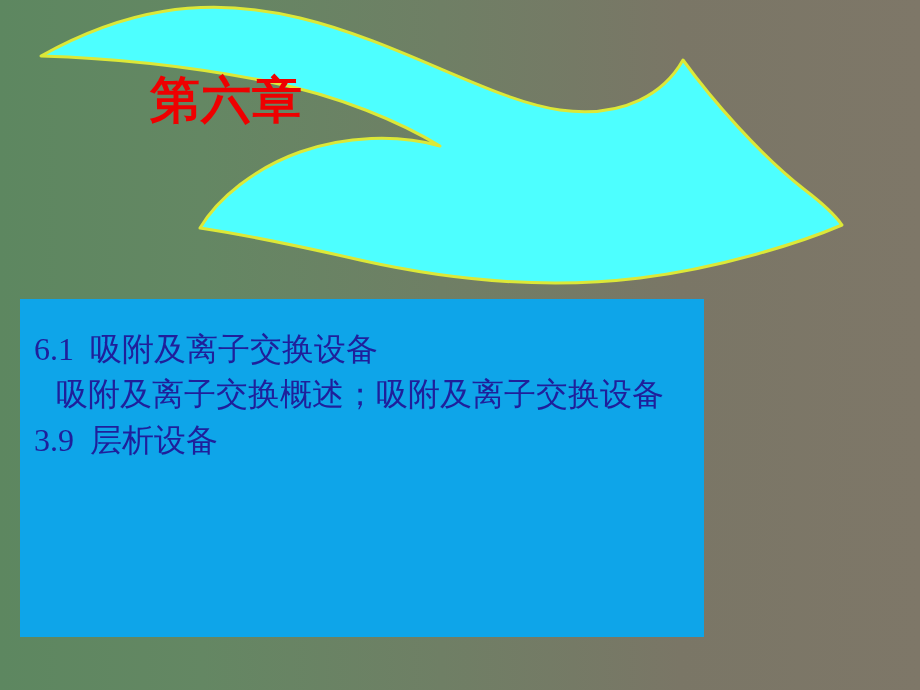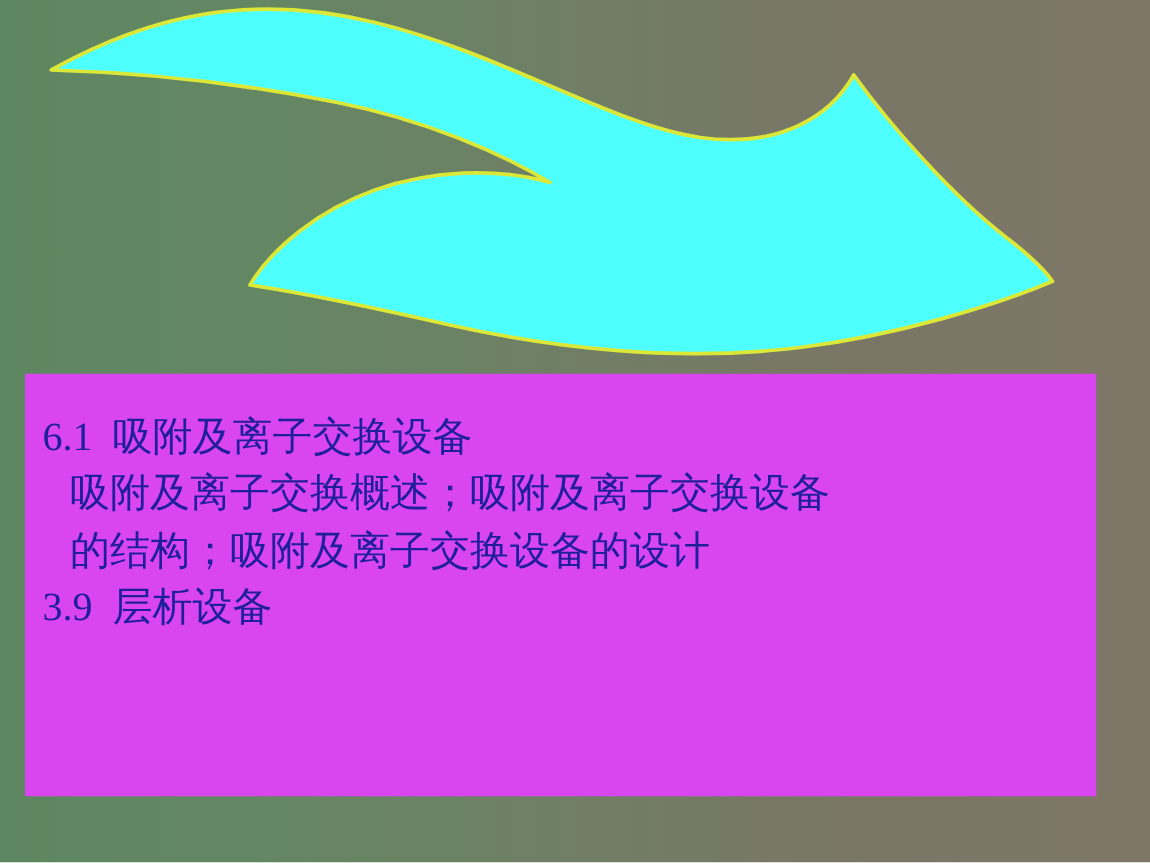--- a/index.html
+++ b/index.html
@@ -45,23 +45,23 @@
     left: 525px;
     top: 125px;
     font-size: 40px;
     text-align: center;
     width: 258px;
   }
   #content-panel {
     position: absolute;
     left: 20px;
     top: 299px;
-    width: 857px;
+    width: 684px;
     height: 338px;
-    background: #d946ef;
+    background: #0ea5e9;
     box-sizing: border-box;
   }
   #content-body {
     position: absolute;
     left: 14px;
     top: 28px;
     width: 838px;
     color: #1f1f9b;
     font-size: 32px;
     line-height: 1.42;
@@ -91,24 +91,24 @@
              C 822 203, 835 215, 842 225
              C 800 243, 720 268, 640 278
              C 540 290, 440 278, 360 260
              C 290 244, 240 234, 200 228
              C 218 198, 255 168, 300 152
              C 345 136, 398 134, 440 146
              C 400 122, 340 96, 270 82
              C 190 66, 110 58, 41 56 Z" fill="#4DFFFF" stroke="#DCE838" stroke-width="3" stroke-linejoin="round"></path>
   </svg>
 
+  <div class="banner-title" id="chapter-label">第六章</div>
 
 
   <div id="content-panel">
     <div id="content-body">
       <span class="content-line">6.1  吸附及离子交换设备</span>
       <span class="content-line indent">吸附及离子交换概述；吸附及离子交换设备</span>
-      <span class="content-line indent">的结构；吸附及离子交换设备的设计</span>
       <span class="content-line">3.9  层析设备</span>
     </div>
   </div>
 
 </div>
 
 </body></html>

